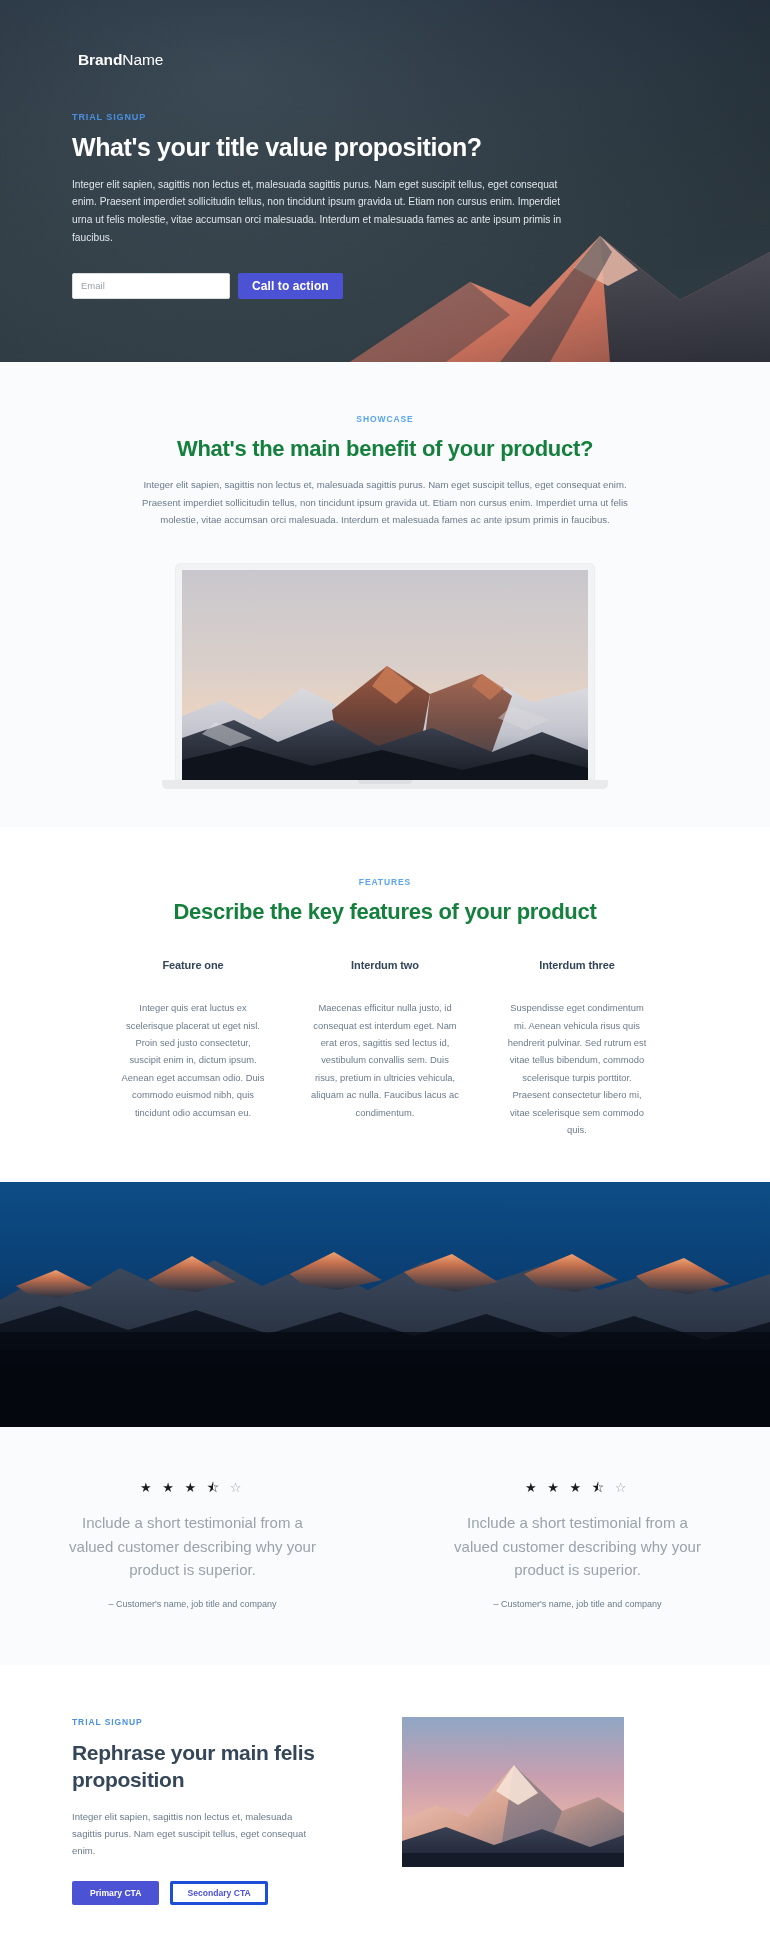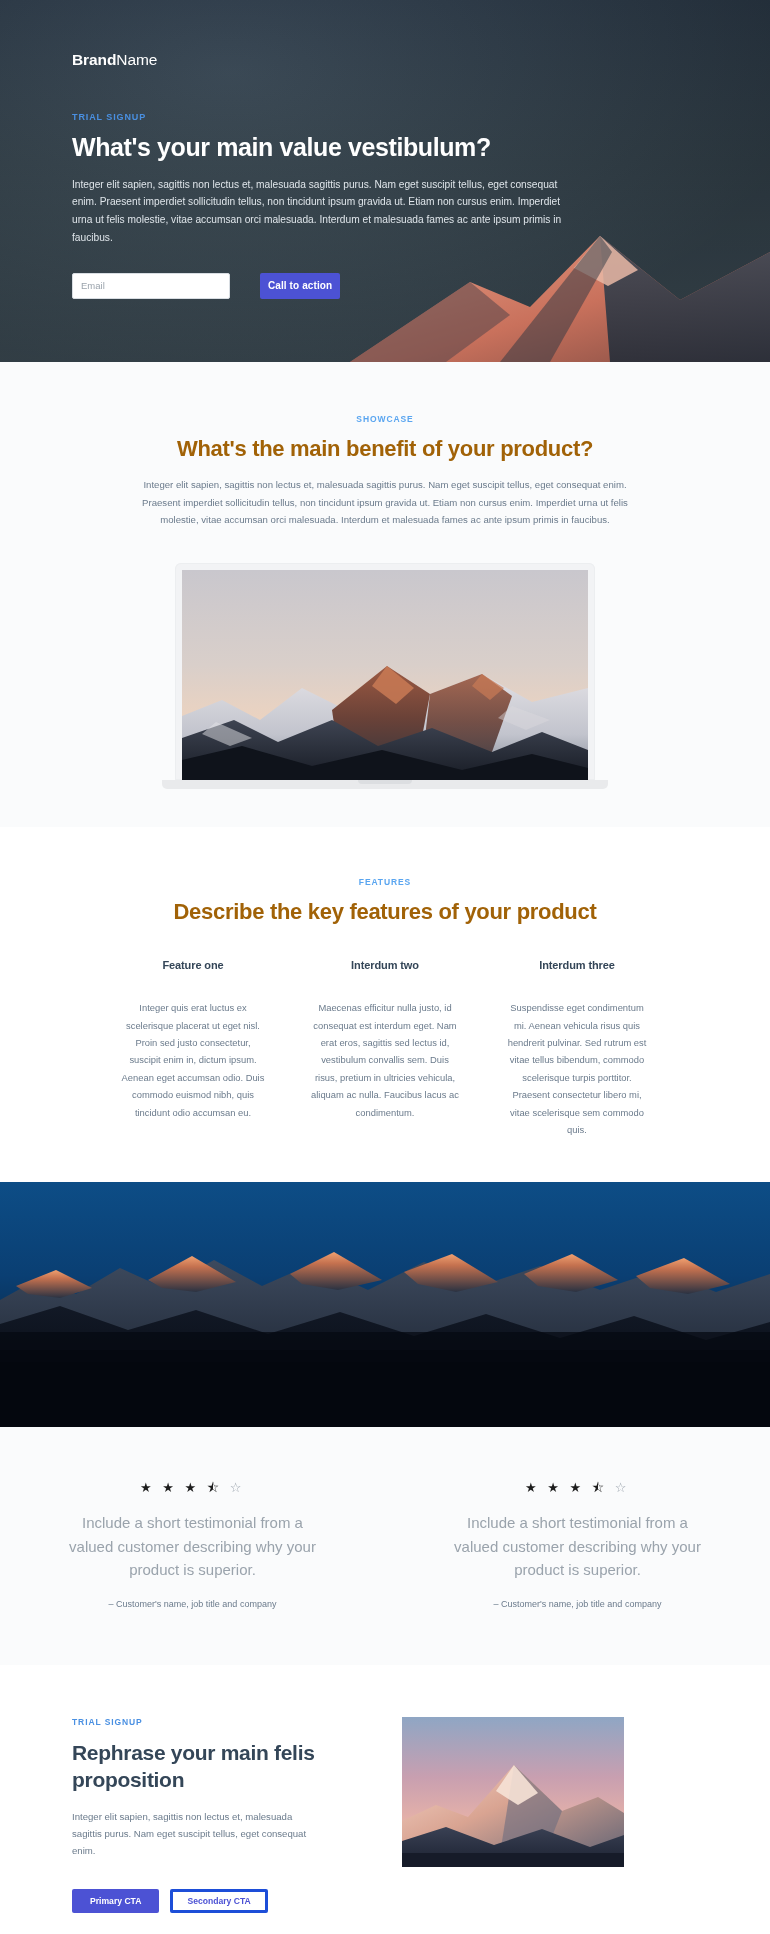--- a/index.html
+++ b/index.html
@@ -40,20 +40,21 @@
 
   .hero-inner {
     position: relative;
     padding: 52px 72px 0 72px;
   }
   .brand {
     font-size: 15.5px;
     letter-spacing: -0.1px;
     color: #ffffff;
     line-height: 1;
+    margin-left: 6px;
   }
   .brand b { font-weight: 700; }
   .brand span { font-weight: 400; }
 
   .eyebrow {
     font-size: 9px;
     font-weight: 700;
     letter-spacing: 0.9px;
     text-transform: uppercase;
     color: #4a90e2;
@@ -88,51 +89,50 @@
     border-radius: 2px;
     padding: 0 8px;
     font-family: "Liberation Sans", sans-serif;
     font-size: 9.5px;
     color: #2e3d4c;
     outline: none;
   }
   .email-input::placeholder { color: #9aa3ac; }
   .btn-cta {
     height: 26px;
-    padding: 0 8px;
+    padding: 0 14px;
     background: #4c52d4;
     color: #ffffff;
     border: none;
     border-radius: 2px;
     font-family: "Liberation Sans", sans-serif;
-    font-size: 10px;
+    font-size: 12px;
     font-weight: 700;
     letter-spacing: 0.1px;
     cursor: pointer;
     white-space: nowrap;
-    margin-left: 22px;
   }
 
   
   .showcase {
     background: #fafbfc;
     padding: 52px 0 38px 0;
     text-align: center;
   }
   .eyebrow-c {
     font-size: 8.5px;
     font-weight: 700;
     letter-spacing: 0.9px;
     text-transform: uppercase;
     color: #59a5f0;
   }
   .sec-h2 {
     font-size: 22px;
     font-weight: 700;
-    color: #a16207;
+    color: #15803d;
     letter-spacing: -0.3px;
     margin-top: 12px;
   }
   .sec-p {
     font-size: 9.6px;
     line-height: 1.85;
     color: #6b7b8c;
     max-width: 500px;
     margin: 14px auto 0 auto;
   }
@@ -266,21 +266,21 @@
     line-height: 1.3;
     margin-top: 12px;
   }
   .cta-p {
     font-size: 9.6px;
     line-height: 1.8;
     color: #6b7b8c;
     margin-top: 14px;
     max-width: 250px;
   }
-  .cta-btns { display: flex; gap: 11px; margin-top: 30px; }
+  .cta-btns { display: flex; gap: 11px; margin-top: 22px; }
   .btn-primary {
     height: 24px;
     padding: 0 18px;
     background: #4c52d4;
     color: #fff;
     border: none;
     border-radius: 2px;
     font-family: "Liberation Sans", sans-serif;
     font-size: 8.6px;
     font-weight: 700;
@@ -348,21 +348,21 @@
         <polygon points="150,150 250,24 262,40 200,150" fill="#2b3642" opacity="0.5"></polygon>
       </svg>
     </div>
 
     <div class="hero-inner">
       <div class="brand">
         <b>Brand</b><span>Name</span>
       </div>
 
       <div class="eyebrow">TRIAL SIGNUP</div>
-      <h1>What's your main value vestibulum?</h1>
+      <h1>What's your title value proposition?</h1>
       <p class="lead">Integer elit sapien, sagittis non lectus et, malesuada sagittis purus. Nam eget suscipit tellus, eget consequat enim. Praesent imperdiet sollicitudin tellus, non tincidunt ipsum gravida ut. Etiam non cursus enim. Imperdiet urna ut felis molestie, vitae accumsan orci malesuada. Interdum et malesuada fames ac ante ipsum primis in faucibus.</p>
 
       <form class="hero-form">
         <input class="email-input" type="text" placeholder="Email" style="">
         <button class="btn-cta">Call to action</button>
       </form>
     </div>
   </section>
 
   <section class="showcase">

